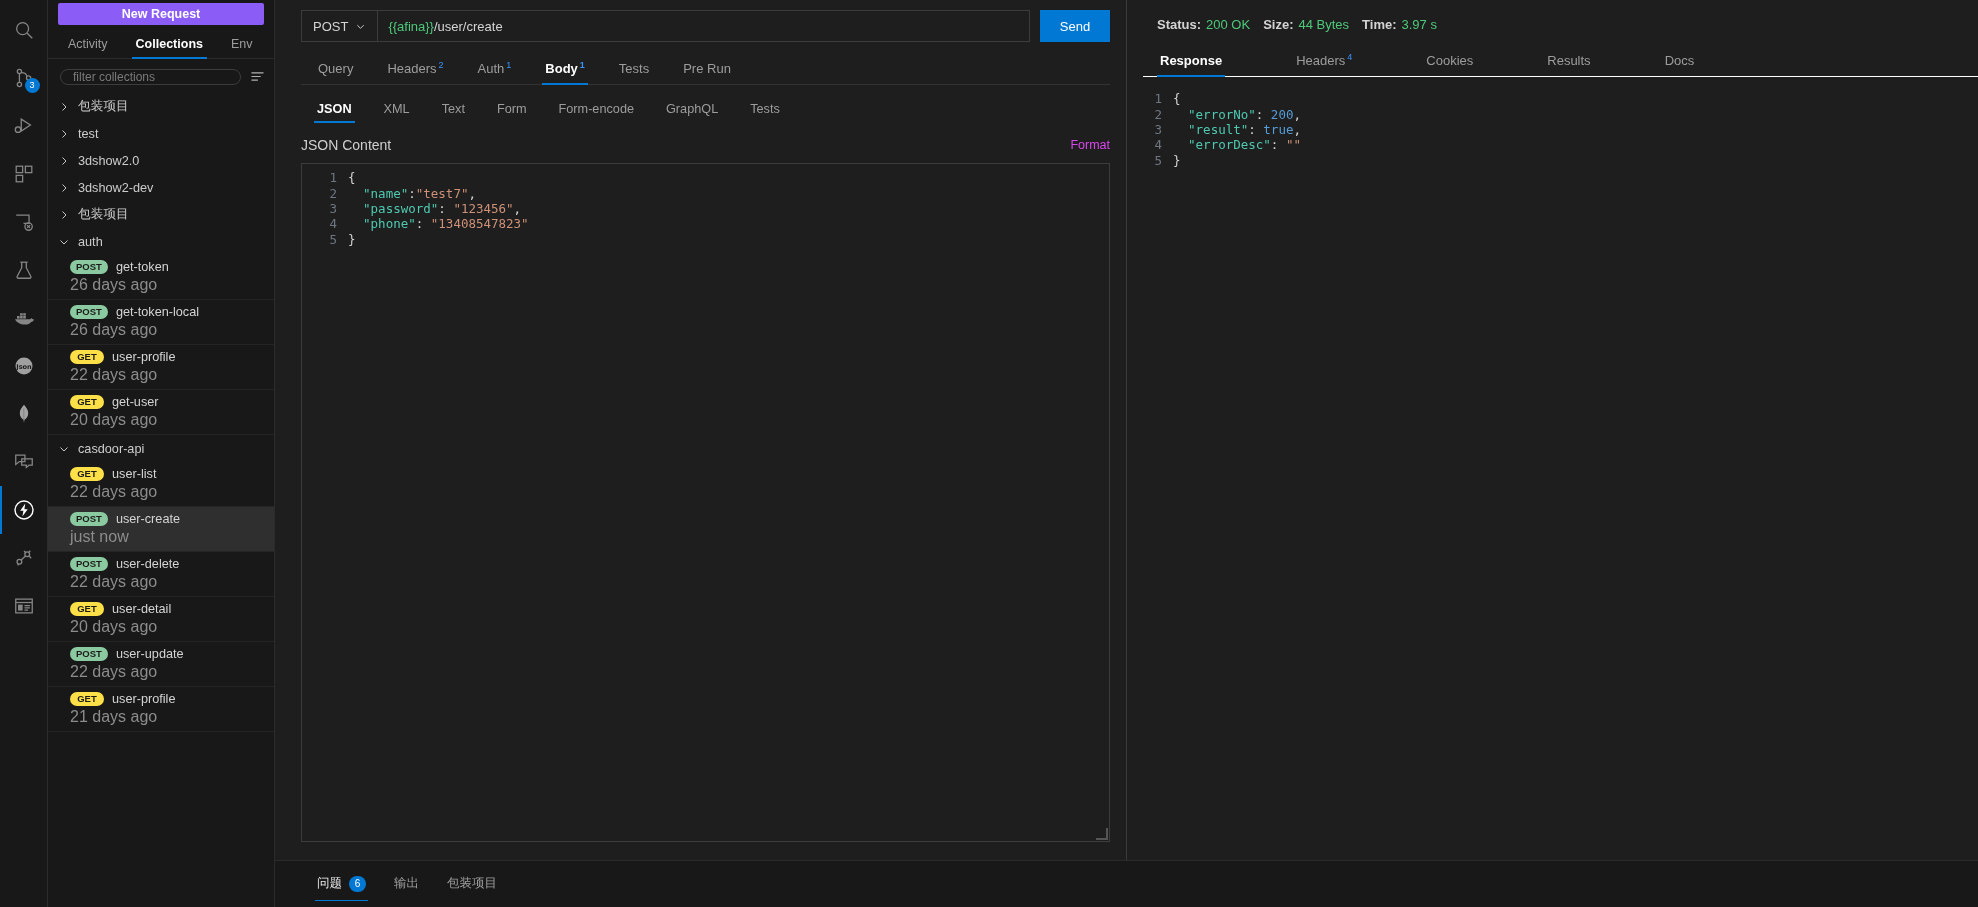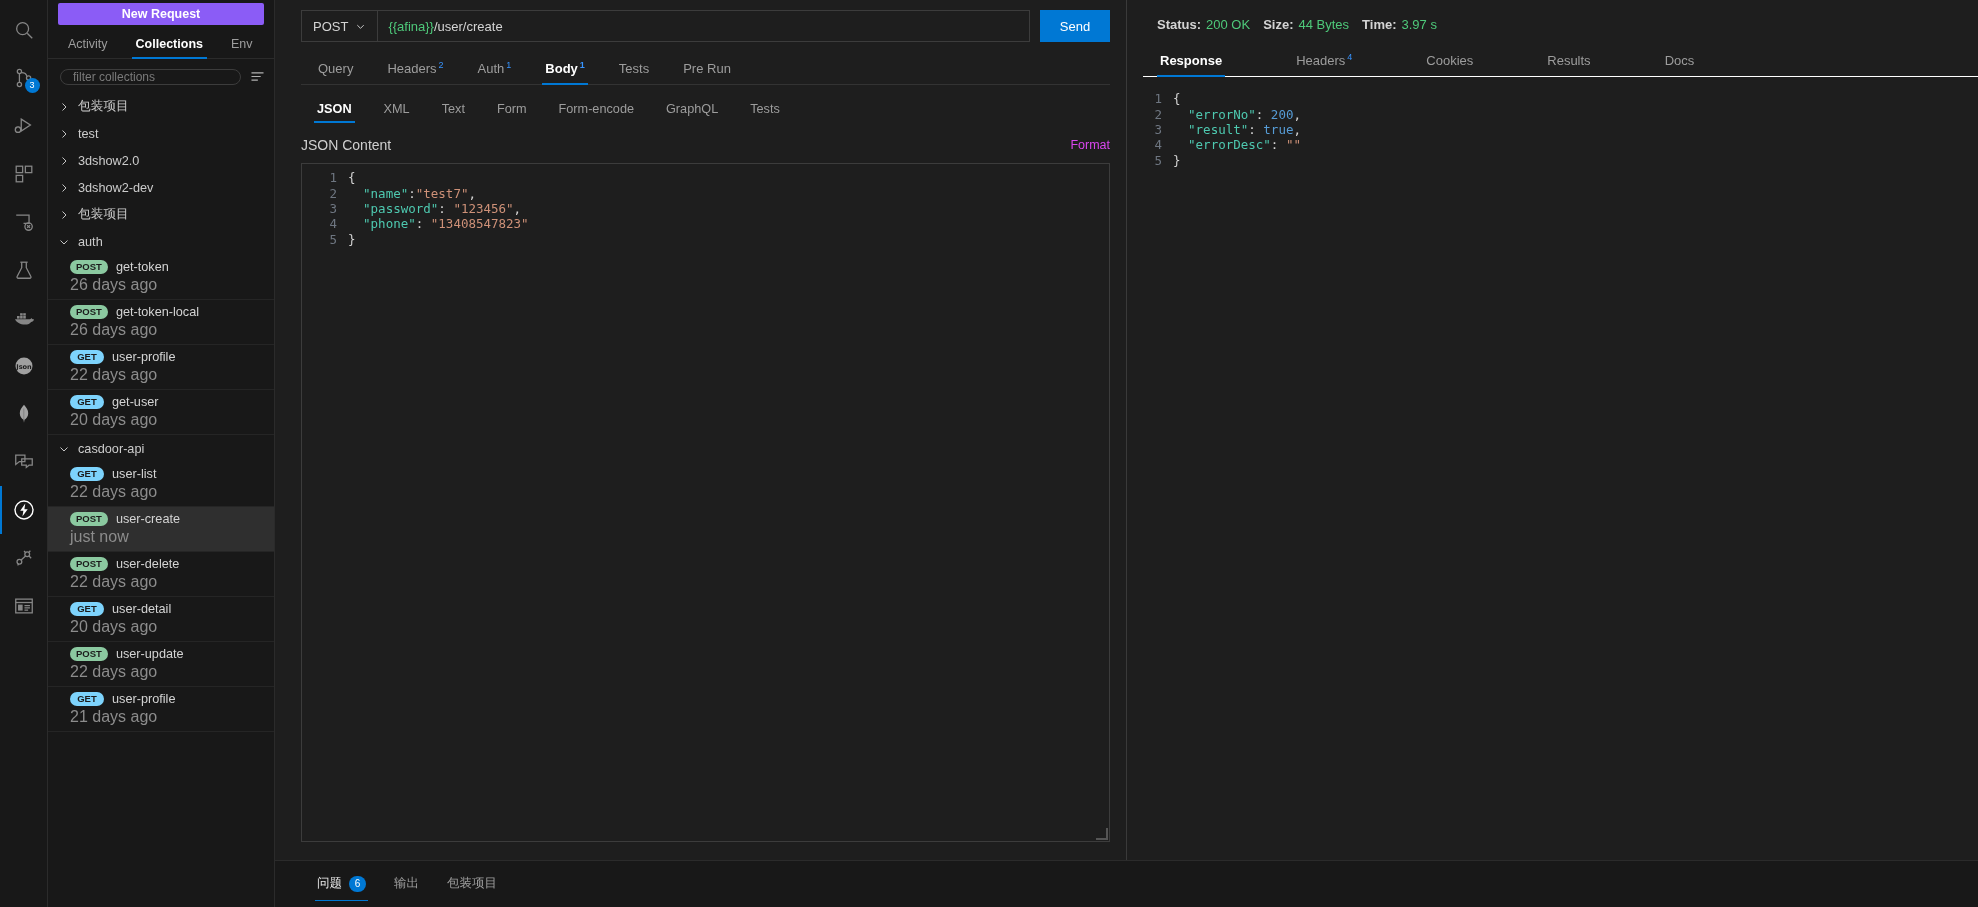--- a/index.html
+++ b/index.html
@@ -86,21 +86,21 @@
     border-bottom: 1px solid #252525;
   }
   .req-row.selected { background: #2f2f2f; }
   .req-line1 { display: flex; align-items: center; gap: 8px; }
   .badge {
     display: inline-block; border-radius: 9px; padding: 1px 6px 2px 6px;
     font-size: 9.5px; font-weight: bold; color: #1b1b1b; line-height: 11px;
     min-width: 34px; text-align: center;
   }
   .badge.post { background: #8bc9a0; }
-  .badge.get  { background: #7dd3fc; }
+  .badge.get  { background: #fde047; }
   .req-name { font-size: 12.7px; color: #d4d4d4; }
   .req-time { font-size: 16px; color: #8c8c8c; margin-top: 2px; }
 
   
   .main { flex: 1; display: flex; flex-direction: column; min-width: 0; background: #1e1e1e; }
   .editor-split { flex: 1; display: flex; min-height: 0; }
 
   .request-pane {
     flex: 1 1 0; min-width: 0; display: flex; flex-direction: column;
     border-right: 1px solid #3a3a3a;

